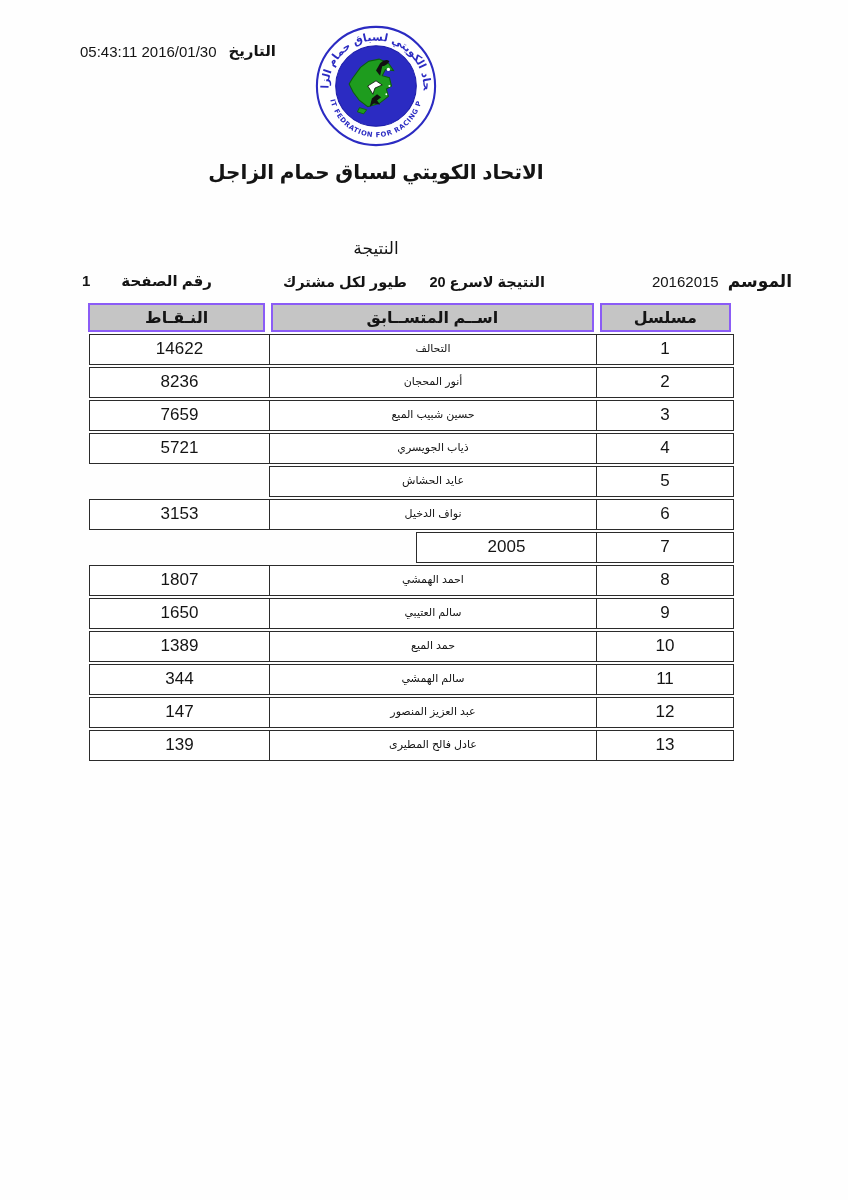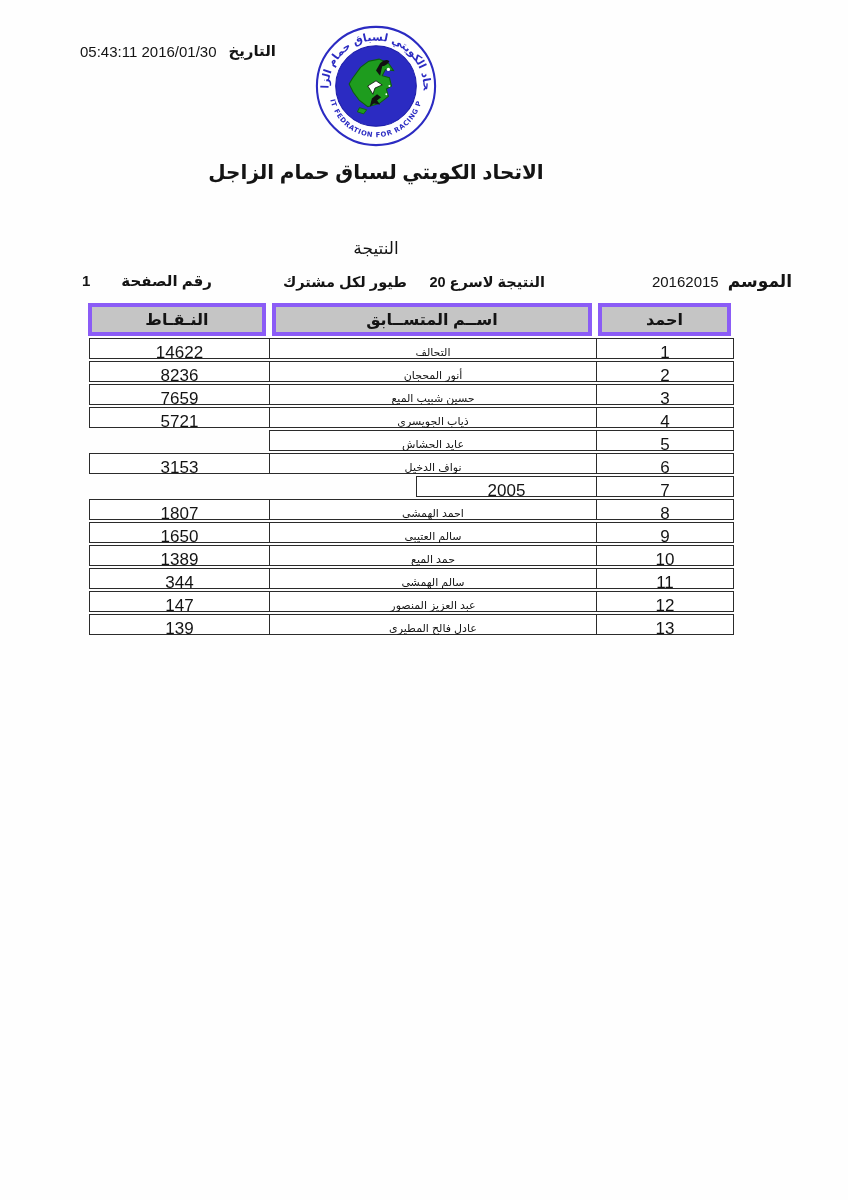--- a/index.html
+++ b/index.html
@@ -48,36 +48,36 @@
     font-weight:bold;font-size:15px;
   }
 
   
   .rtable{position:absolute;left:88px;top:303px;width:646px;}
   .thead{
     display:flex;direction:rtl;gap:6px;margin-right:3px;
   }
   .thead .hcell{
     background:#C5C5C5;
-    border:4px solid #8b5cf6;
+    border:2px solid #8b5cf6;
     height:25px;line-height:25px;
     text-align:center;font-weight:bold;font-size:16px;
     box-sizing:content-box;
   }
   .h-serial{width:128px;}
   .h-name{width:320px;}
   .h-points{width:174px;}
 
   .tbody{margin-top:2px;}
   .trow{display:flex;direction:rtl;margin-bottom:2px;}
   .trow>div{
     border:1px solid #2b2b2b;
     background:#fff;
     box-sizing:border-box;
-    height:21px;line-height:27px;
+    height:31px;line-height:27px;
     text-align:center;
   }
   .trow>div:nth-child(n+2){margin-right:-1px;}
   .c-serial{width:138px;font-size:17px;}
   .c-name{width:328px;font-size:11px;}
   .c-points{width:181px;font-size:17px;direction:ltr;}
 </style>
 </head>
 <body>
 
@@ -125,21 +125,21 @@
     <span>النتيجة لاسرع 20</span>
     <span>طيور لكل مشترك</span>
   </div>
   <div class="meta-page">
     <span>رقم الصفحة</span>
     <span class="ltr">1</span>
   </div>
 
   <div class="rtable">
     <div class="thead">
-      <div class="hcell h-serial">احمد</div>
+      <div class="hcell h-serial">مسلسل</div>
       <div class="hcell h-name">اســم المتســابق</div>
       <div class="hcell h-points">النـقـاط</div>
     </div>
     <div class="tbody">
       <div class="trow">
         <div class="c-serial">1</div>
         <div class="c-name">التحالف</div>
         <div class="c-points">14622</div>
       </div>
       <div class="trow">

